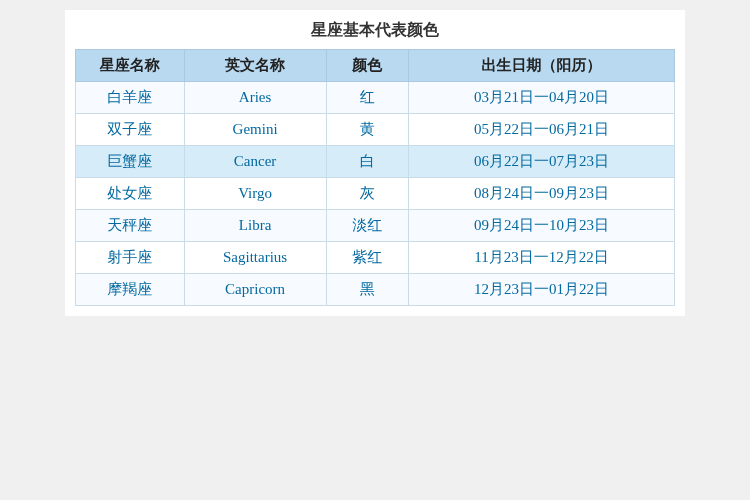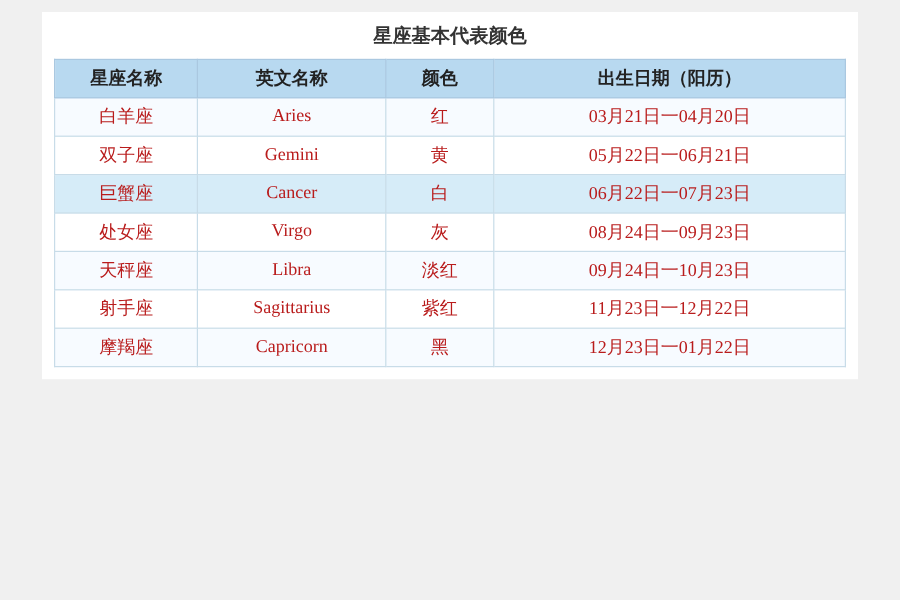--- a/index.html
+++ b/index.html
@@ -8,21 +8,21 @@
       font-family: "SimSun", "宋体", serif;
       display: flex;
       justify-content: center;
       align-items: flex-start;
       width: 750px;
       min-height: 500px;
       padding: 10px 0;
     }
     .page-wrapper {
       background: #fff;
-      width: 680px;
+      width: 620px;
       padding: 10px;
     }
     .page-title {
       text-align: center;
       font-size: 16px;
       color: #333;
       margin-bottom: 8px;
       font-weight: bold;
     }
     table {
@@ -43,21 +43,21 @@
     tbody tr {
       background-color: #fff;
     }
     tbody tr:nth-child(odd) {
       background-color: #f7fbff;
     }
     tbody td {
       border: 1px solid #c8dce8;
       padding: 6px 8px;
       text-align: center;
-      color: #b91c1c;
+      color: #0369a1;
     }
     .highlighted-row {
       background-color: #d6ecf8 !important;
       margin-top: 48px;
     }
   </style>
 </head>
 <body>
 
 <div class="page-wrapper">

